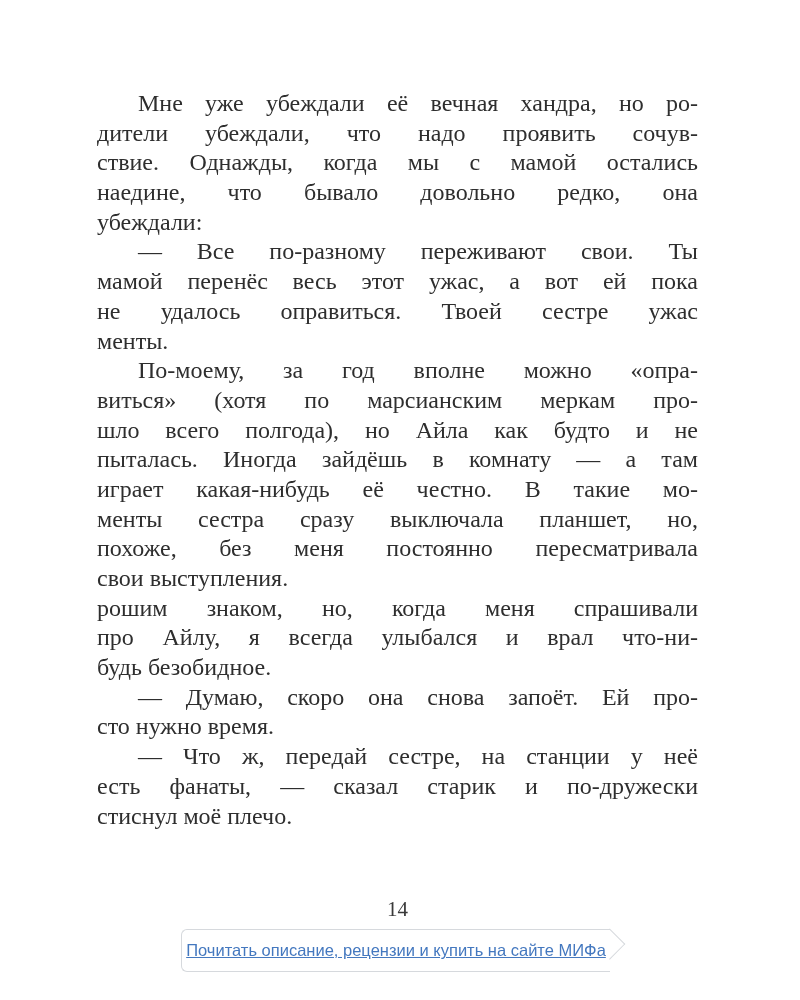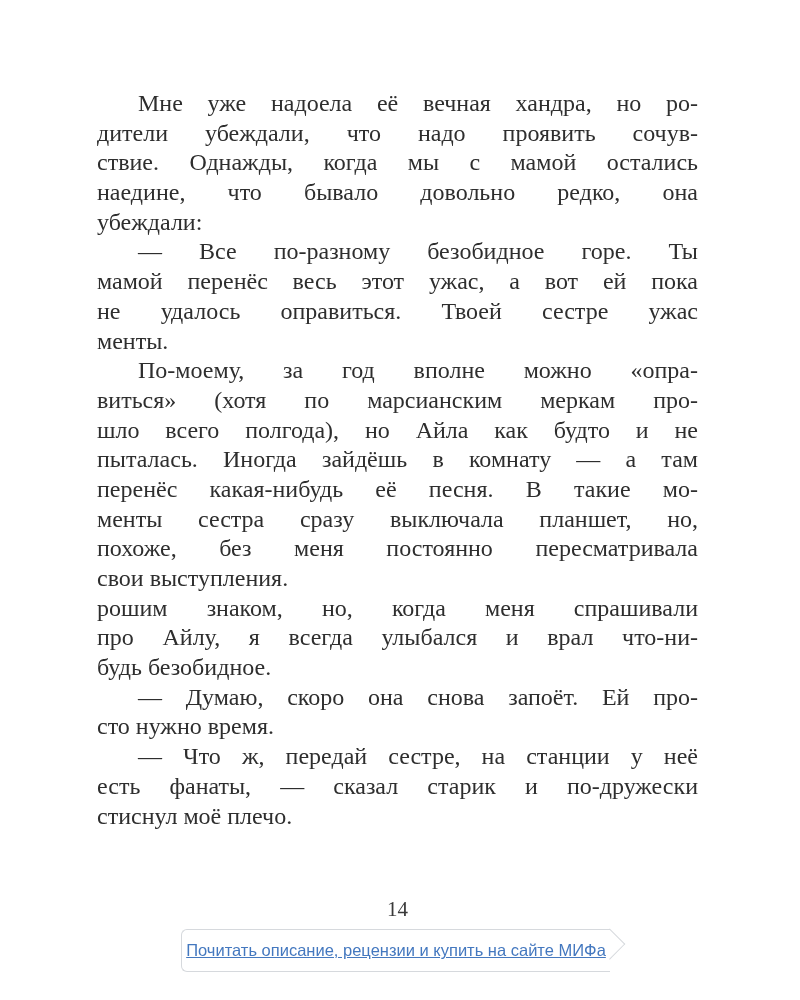--- a/index.html
+++ b/index.html
@@ -78,38 +78,38 @@
     pointer-events:none;
   }
 </style>
 </head>
 <body>
 
 <div class="page">
 
   <main class="text-block">
       <div class="para">
-        <div class="line first">Мне уже надоела её вечная хандра, но ро-</div>
+        <div class="line first">Мне уже убеждали её вечная хандра, но ро-</div>
         <div class="line">дители убеждали, что надо проявить сочув-</div>
         <div class="line">ствие. Однажды, когда мы с мамой остались</div>
         <div class="line">наедине, что бывало довольно редко, она</div>
         <div class="line last">убеждали:</div>
       </div>
       <div class="para">
-        <div class="line first">— Все по-разному безобидное горе. Ты</div>
+        <div class="line first">— Все по-разному переживают свои. Ты</div>
         <div class="line">мамой перенёс весь этот ужас, а вот ей пока</div>
         <div class="line">не удалось оправиться. Твоей сестре ужас</div>
         <div class="line last">менты.</div>
       </div>
       <div class="para">
         <div class="line first">По-моему, за год вполне можно «опра-</div>
         <div class="line">виться» (хотя по марсианским меркам про-</div>
         <div class="line">шло всего полгода), но Айла как будто и не</div>
         <div class="line">пыталась. Иногда зайдёшь в комнату — а там</div>
-        <div class="line">перенёс какая-нибудь её песня. В такие мо-</div>
+        <div class="line">играет какая-нибудь её честно. В такие мо-</div>
         <div class="line">менты сестра сразу выключала планшет, но,</div>
         <div class="line">похоже, без меня постоянно пересматривала</div>
         <div class="line last">свои выступления.</div>
       </div>
       <div class="para">
         <div class="line">рошим знаком, но, когда меня спрашивали</div>
         <div class="line">про Айлу, я всегда улыбался и врал что-ни-</div>
         <div class="line last">будь безобидное.</div>
       </div>
       <div class="para">

